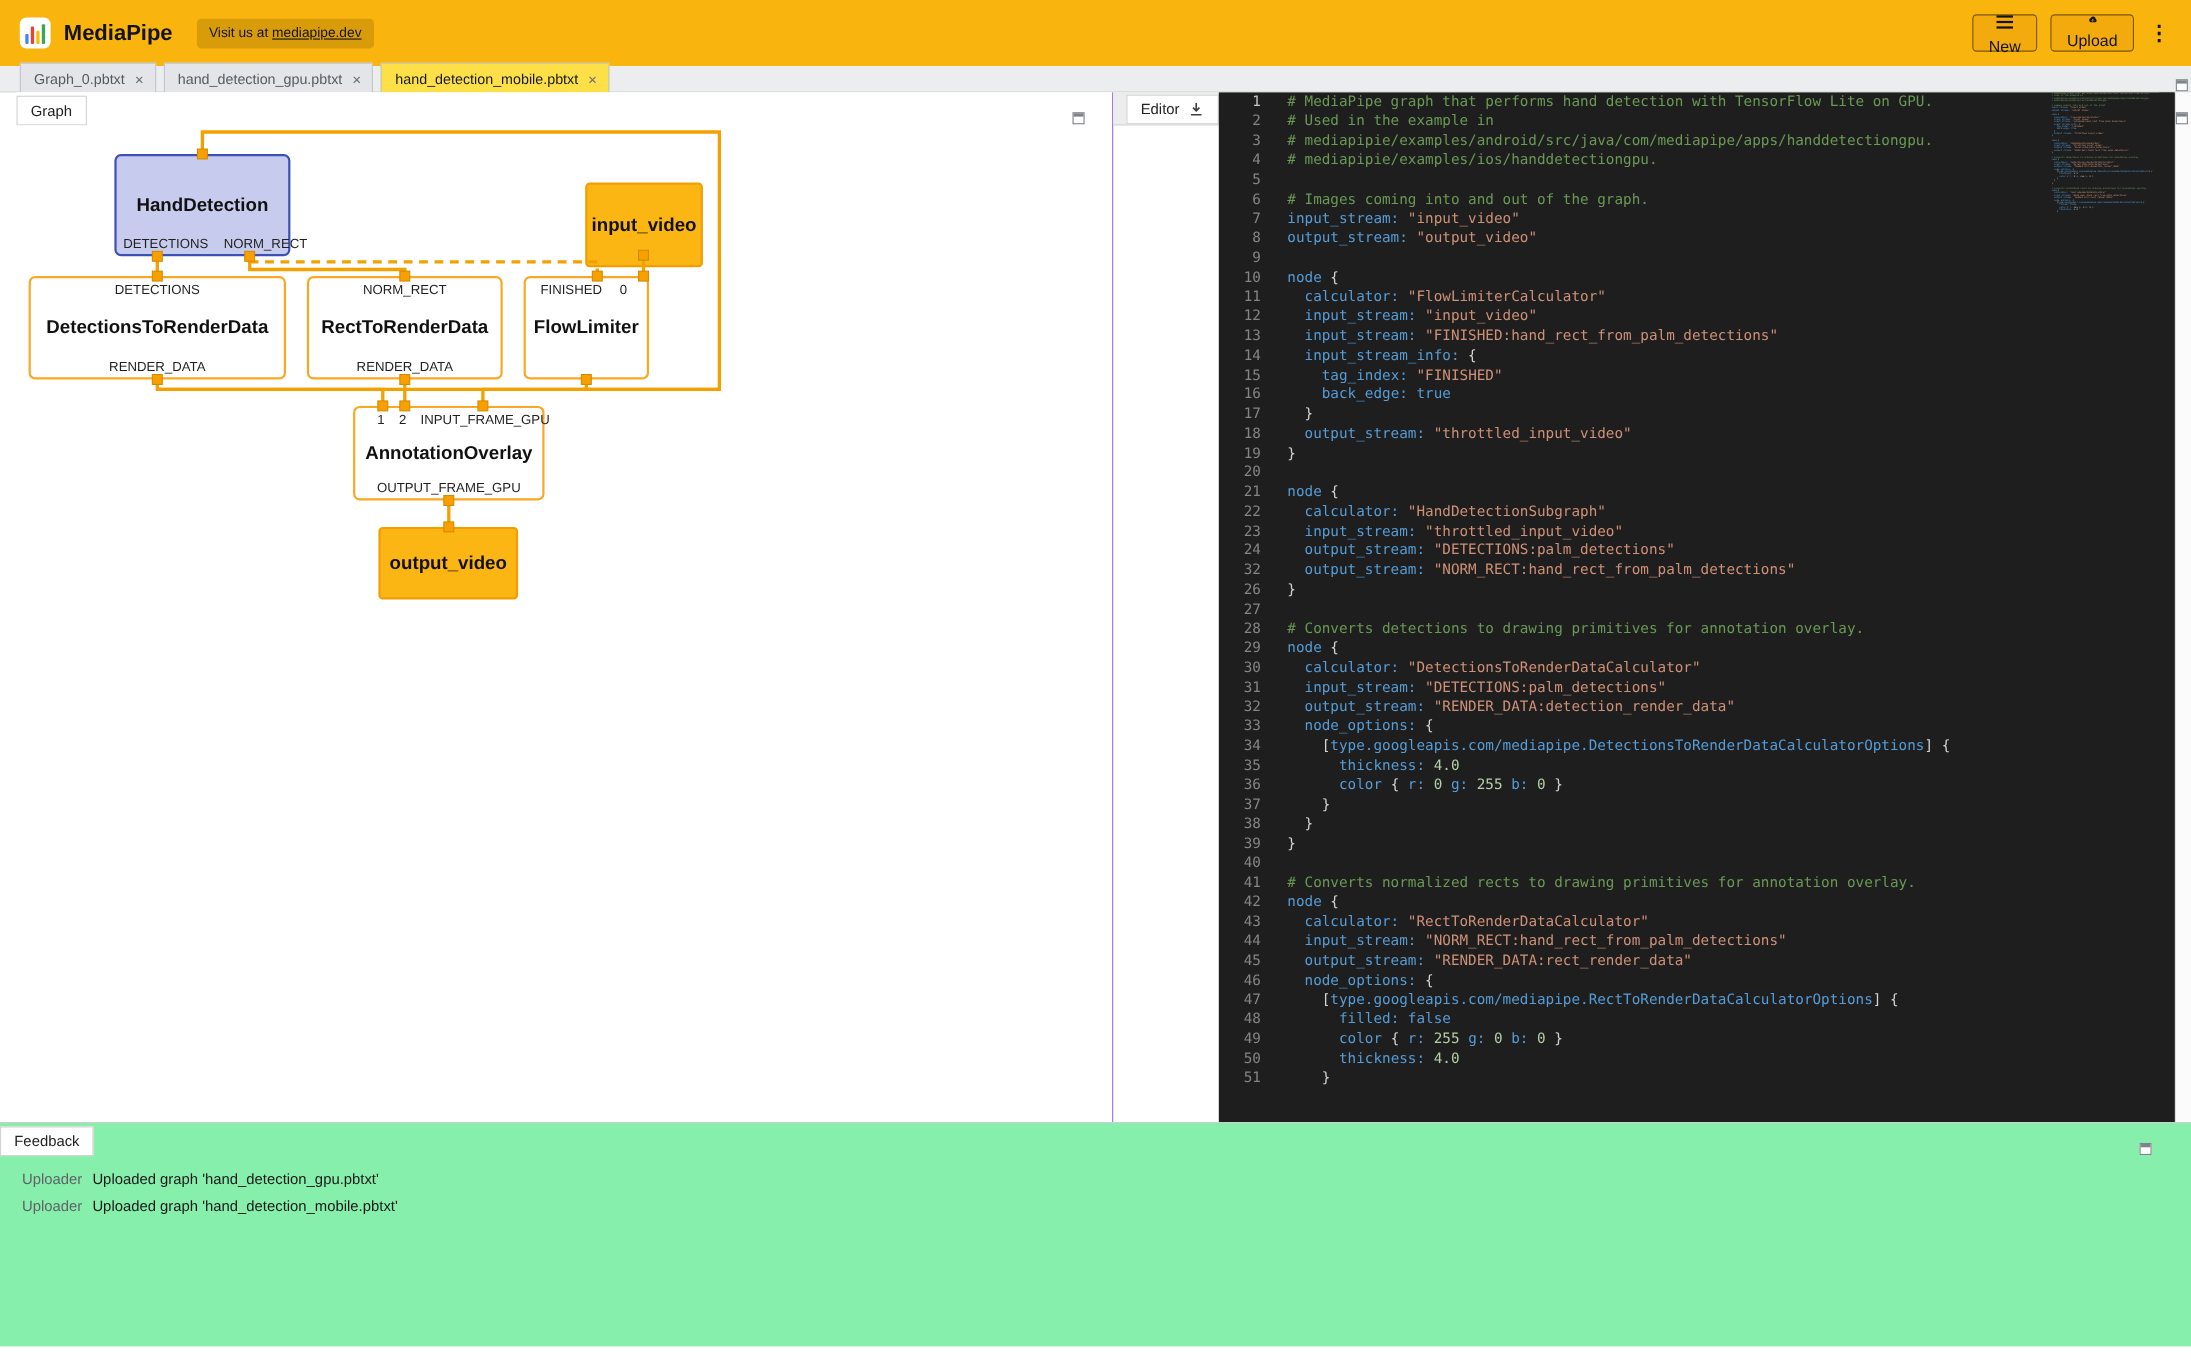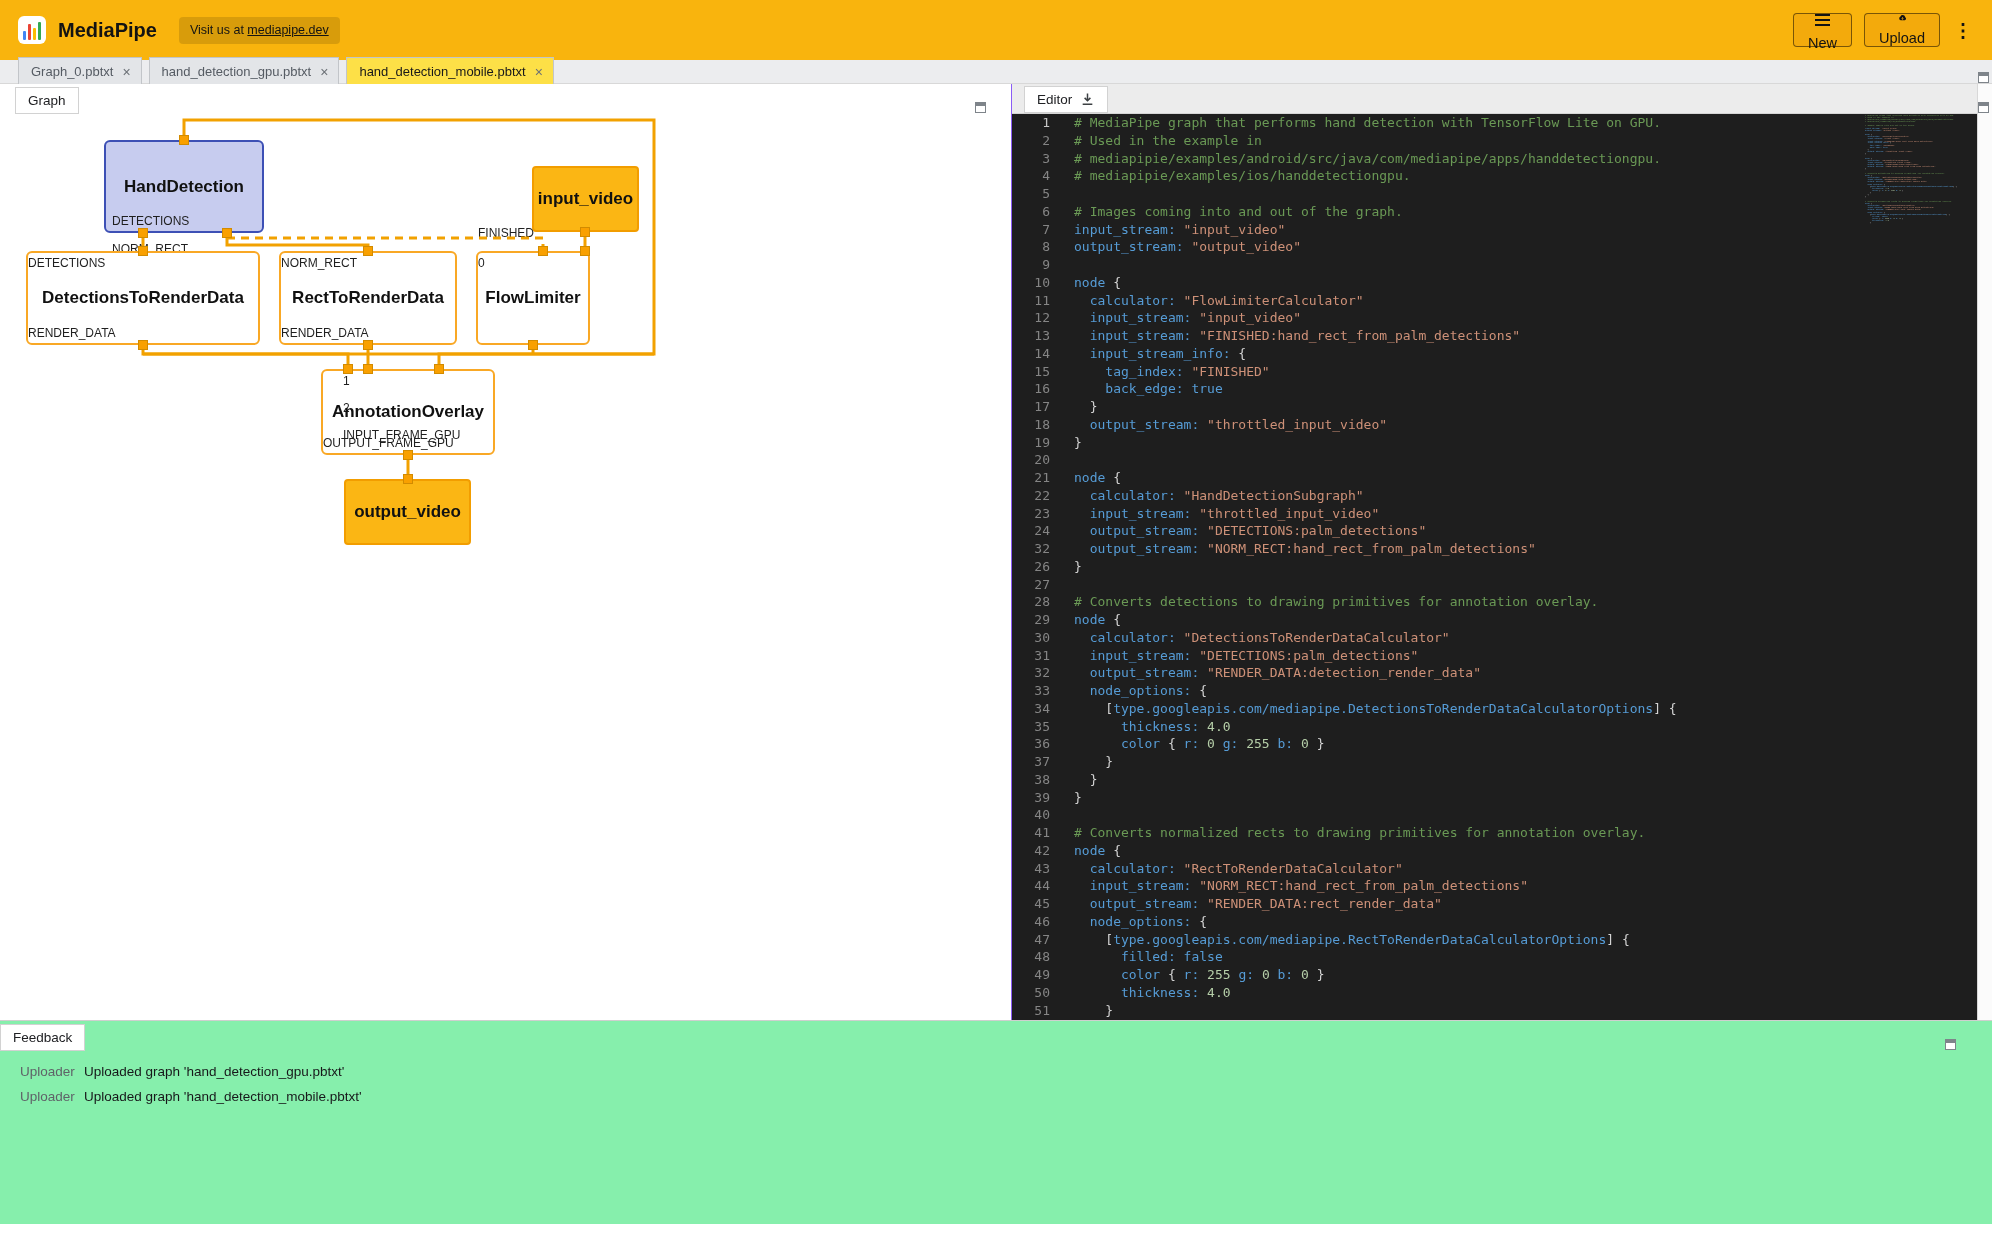--- a/index.html
+++ b/index.html
@@ -34,32 +34,32 @@
   .panel-strip { height:30px; display:flex; align-items:flex-end; position:relative; }
   .ptab { height:27px; display:flex; align-items:center; gap:8px; padding:0 12px; background:#fff; border:1px solid #D2D2D2; font-size:13.5px; color:#202124; cursor:pointer; }
   .graph-strip { background:#fff; }
   .editor-strip { background:#ECECEC; border-bottom:1px solid #D5D5D5; }
   .editor-strip .ptab { margin-left:12px; }
 
   
   .graph-canvas { flex:1; position:relative; background:#fff; }
   .edges-svg { position:absolute; inset:0; pointer-events:none; }
   .gnode { position:absolute; background:#fff; border:2.5px solid #F9A825; border-radius:6px; display:flex; flex-direction:column; justify-content:space-between; text-align:center; cursor:pointer; }
-  .gnode-row { height:17px; display:flex; justify-content:center; gap:14px; font-size:12px; color:#1F1F1F; align-items:flex-start;flex-direction:column; }
+  .gnode-row { height:17px; display:flex; justify-content:center; gap:14px; font-size:12px; color:#1F1F1F; align-items:center; }
   .gnode-row.rtop { padding-top:3px; }
   .gnode-row.rbottom { padding-bottom:4px; }
   .gnode-title { flex:1; display:flex; align-items:center; justify-content:center; font-size:17px; font-weight:700; color:#111; white-space:nowrap; }
   .gnode.selected { background:#C7CCEF; border-color:#3D50B5; }
   .gnode.stream { background:#FBB614; border-color:#F29D00; border-radius:4px; justify-content:center; }
   .gnode.hd .rbottom { justify-content:space-between; padding:0 6px 4px 6px; }
   .gnode.fl .rtop { justify-content:flex-end; gap:16px; padding-right:18px; }
   .gnode.ao .rtop { justify-content:flex-start; padding-left:20px; gap:13px; }
 
   
-  .editor-panel { flex:1; display:flex; flex-direction:column; min-width:0; }
+  .editor-panel { flex:1; display:flex; flex-direction:row; min-width:0; }
   .editor-body { flex:1; background:#1E1E1E; display:flex; position:relative; overflow:hidden; font-family:"DejaVu Sans Mono","Liberation Mono",monospace; }
   .gutter { width:50px; text-align:right; color:#858585; font-size:13px; flex:none; }
   .line-num { height:17.75px; line-height:17.75px; padding-right:12px; }
   .line-num.active { color:#C6C6C6; }
   .code { flex:1; font-size:13px; white-space:pre; min-width:0; padding-left:12px; cursor:text; }
   .code-line { height:17.75px; line-height:17.75px; }
   .tok-c{color:#6A9955}.tok-k{color:#569CD6}.tok-s{color:#CE9178}.tok-n{color:#B5CEA8}.tok-w{color:#D4D4D4}
   .minimap { position:absolute; top:0; right:14px; width:98px; height:100%; overflow:hidden; cursor:pointer; }
   .minimap-inner { transform:scale(0.22); transform-origin:0 0; width:446px; font-size:9px; }
   .mini-line { height:9.8px; line-height:9.8px; white-space:pre; }
@@ -143,21 +143,21 @@
 
       <div class="gnode selected hd" style="left:89px;top:26px;width:160px;height:93px">
         <div class="gnode-row rtop"></div>
         <div class="gnode-title">HandDetection</div>
         <div class="gnode-row rbottom">
           <span>DETECTIONS</span>
           <span>NORM_RECT</span>
         </div>
       </div>
 
-      <div class="gnode stream" style="left:517px;top:52px;width:107px;height:66px">
+      <div class="gnode stream" style="left:517px;top:52px;width:107px;height:77px">
         <div class="gnode-title">input_video</div>
       </div>
 
       <div class="gnode" style="left:11px;top:137px;width:234px;height:94px">
         <div class="gnode-row rtop">
             <span>DETECTIONS</span>
           </div>
         <div class="gnode-title">DetectionsToRenderData</div>
         <div class="gnode-row rbottom">
             <span>RENDER_DATA</span>

